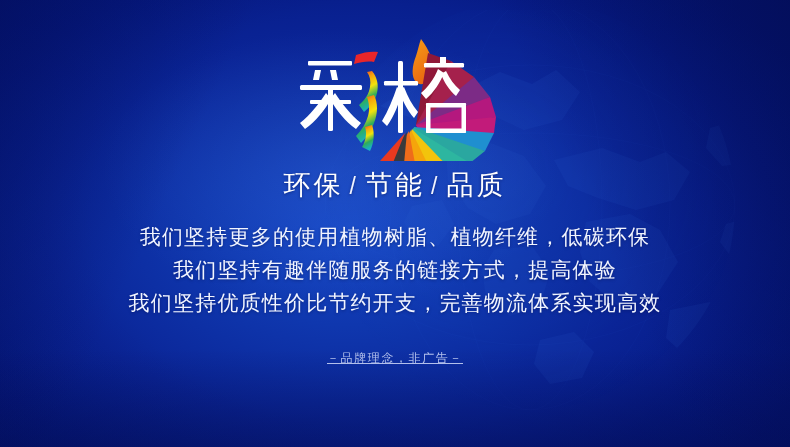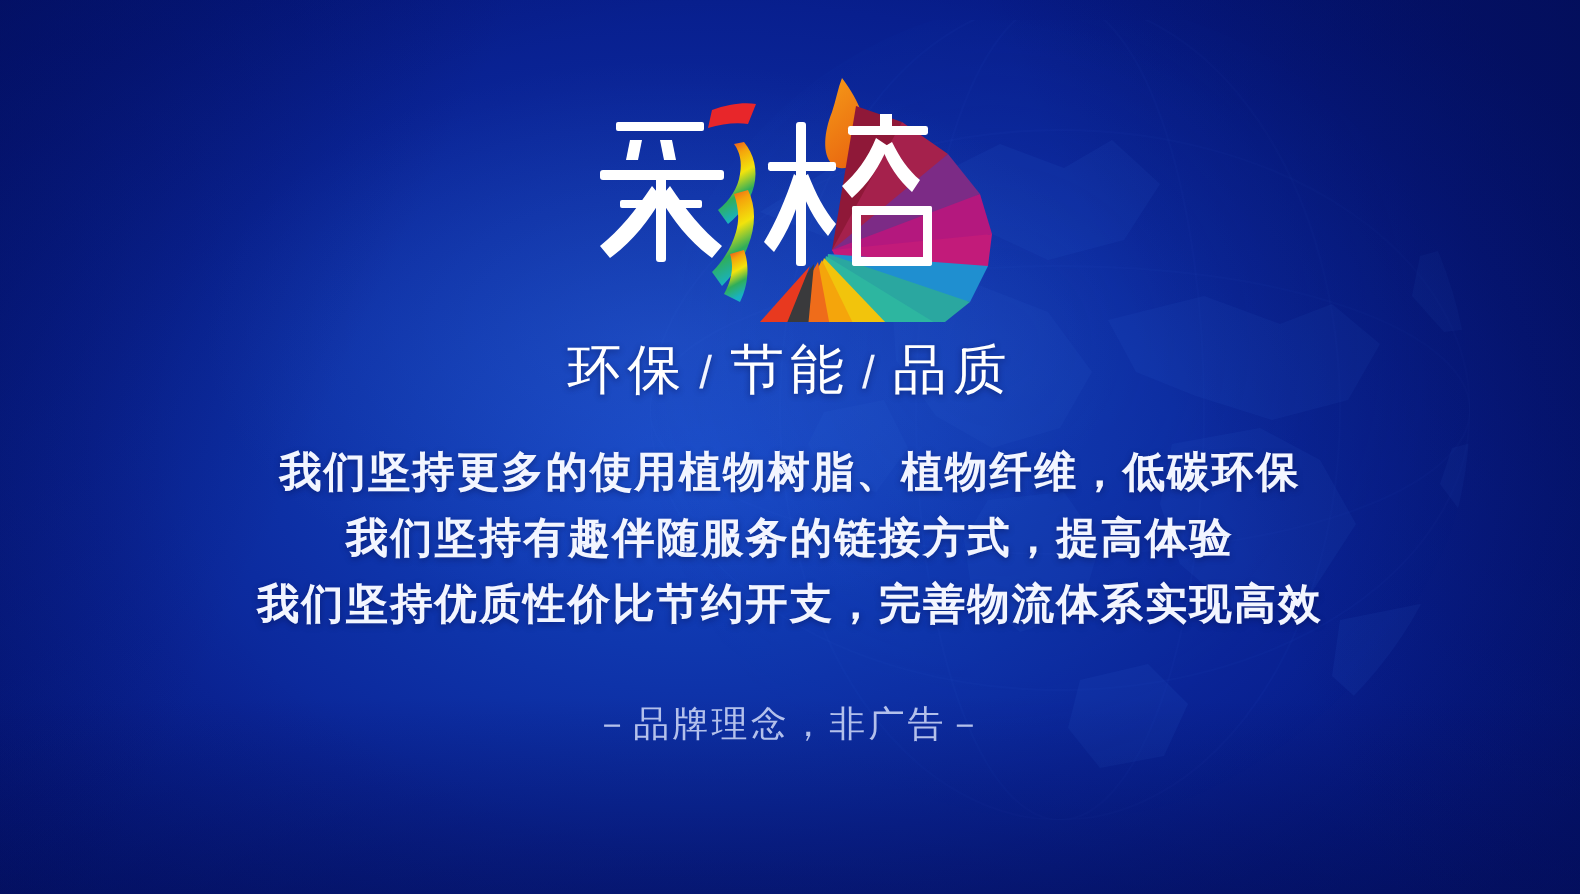--- a/index.html
+++ b/index.html
@@ -70,31 +70,32 @@
   }
   .lines{
     position:absolute;left:0;right:0;top:220px;
     text-align:center;
   }
   .line{
     color:#f2f5ff;
     font-size:21px;
     letter-spacing:1.2px;
     line-height:33px;
-    font-weight:700;
+    font-weight:400;
     white-space:nowrap;
     text-shadow:0 1px 3px rgba(0,10,60,.40);
   }
   .footnote{
     position:absolute;left:0;right:0;top:350px;
     text-align:center;
     color:#c2cdf2;
-    font-size:18px;
+    font-size:12px;
     letter-spacing:1.6px;
     opacity:.92;
+    text-decoration:underline;
   }
 </style>
 </head>
 <body>
 
 <div id="banner">
 
   <div class="bg-base"></div>
 
   <div class="bg-globe">

